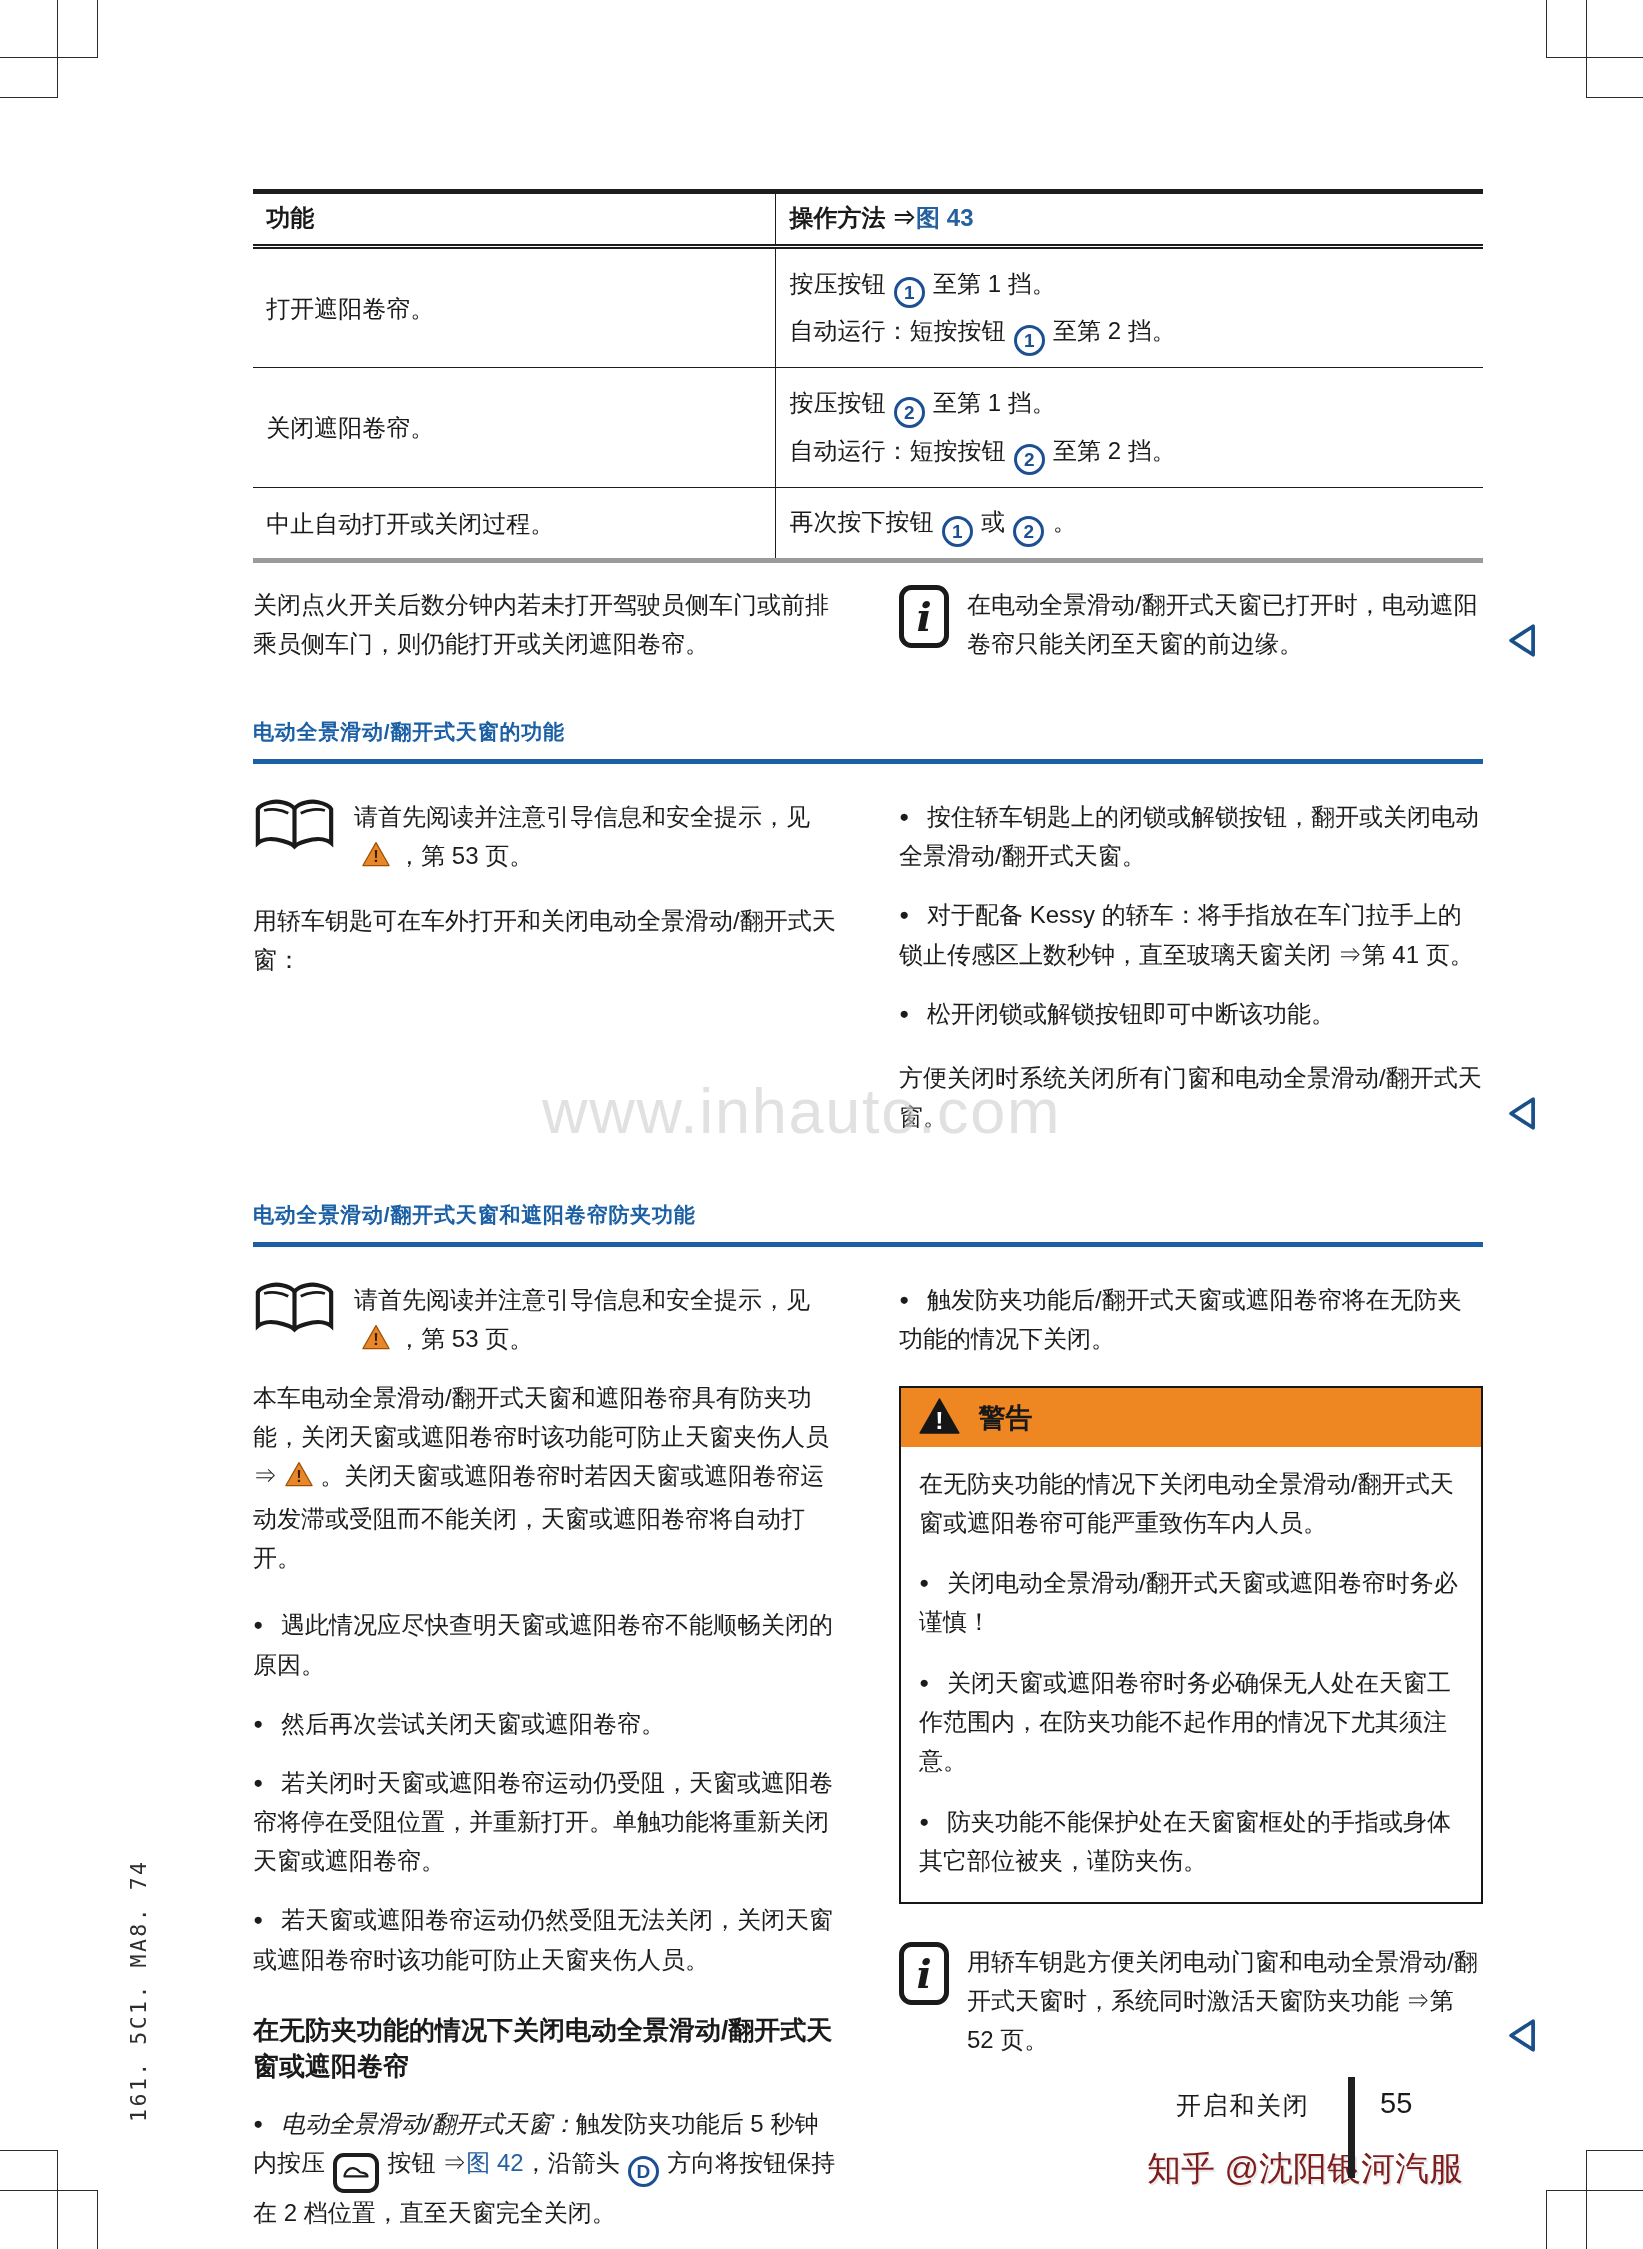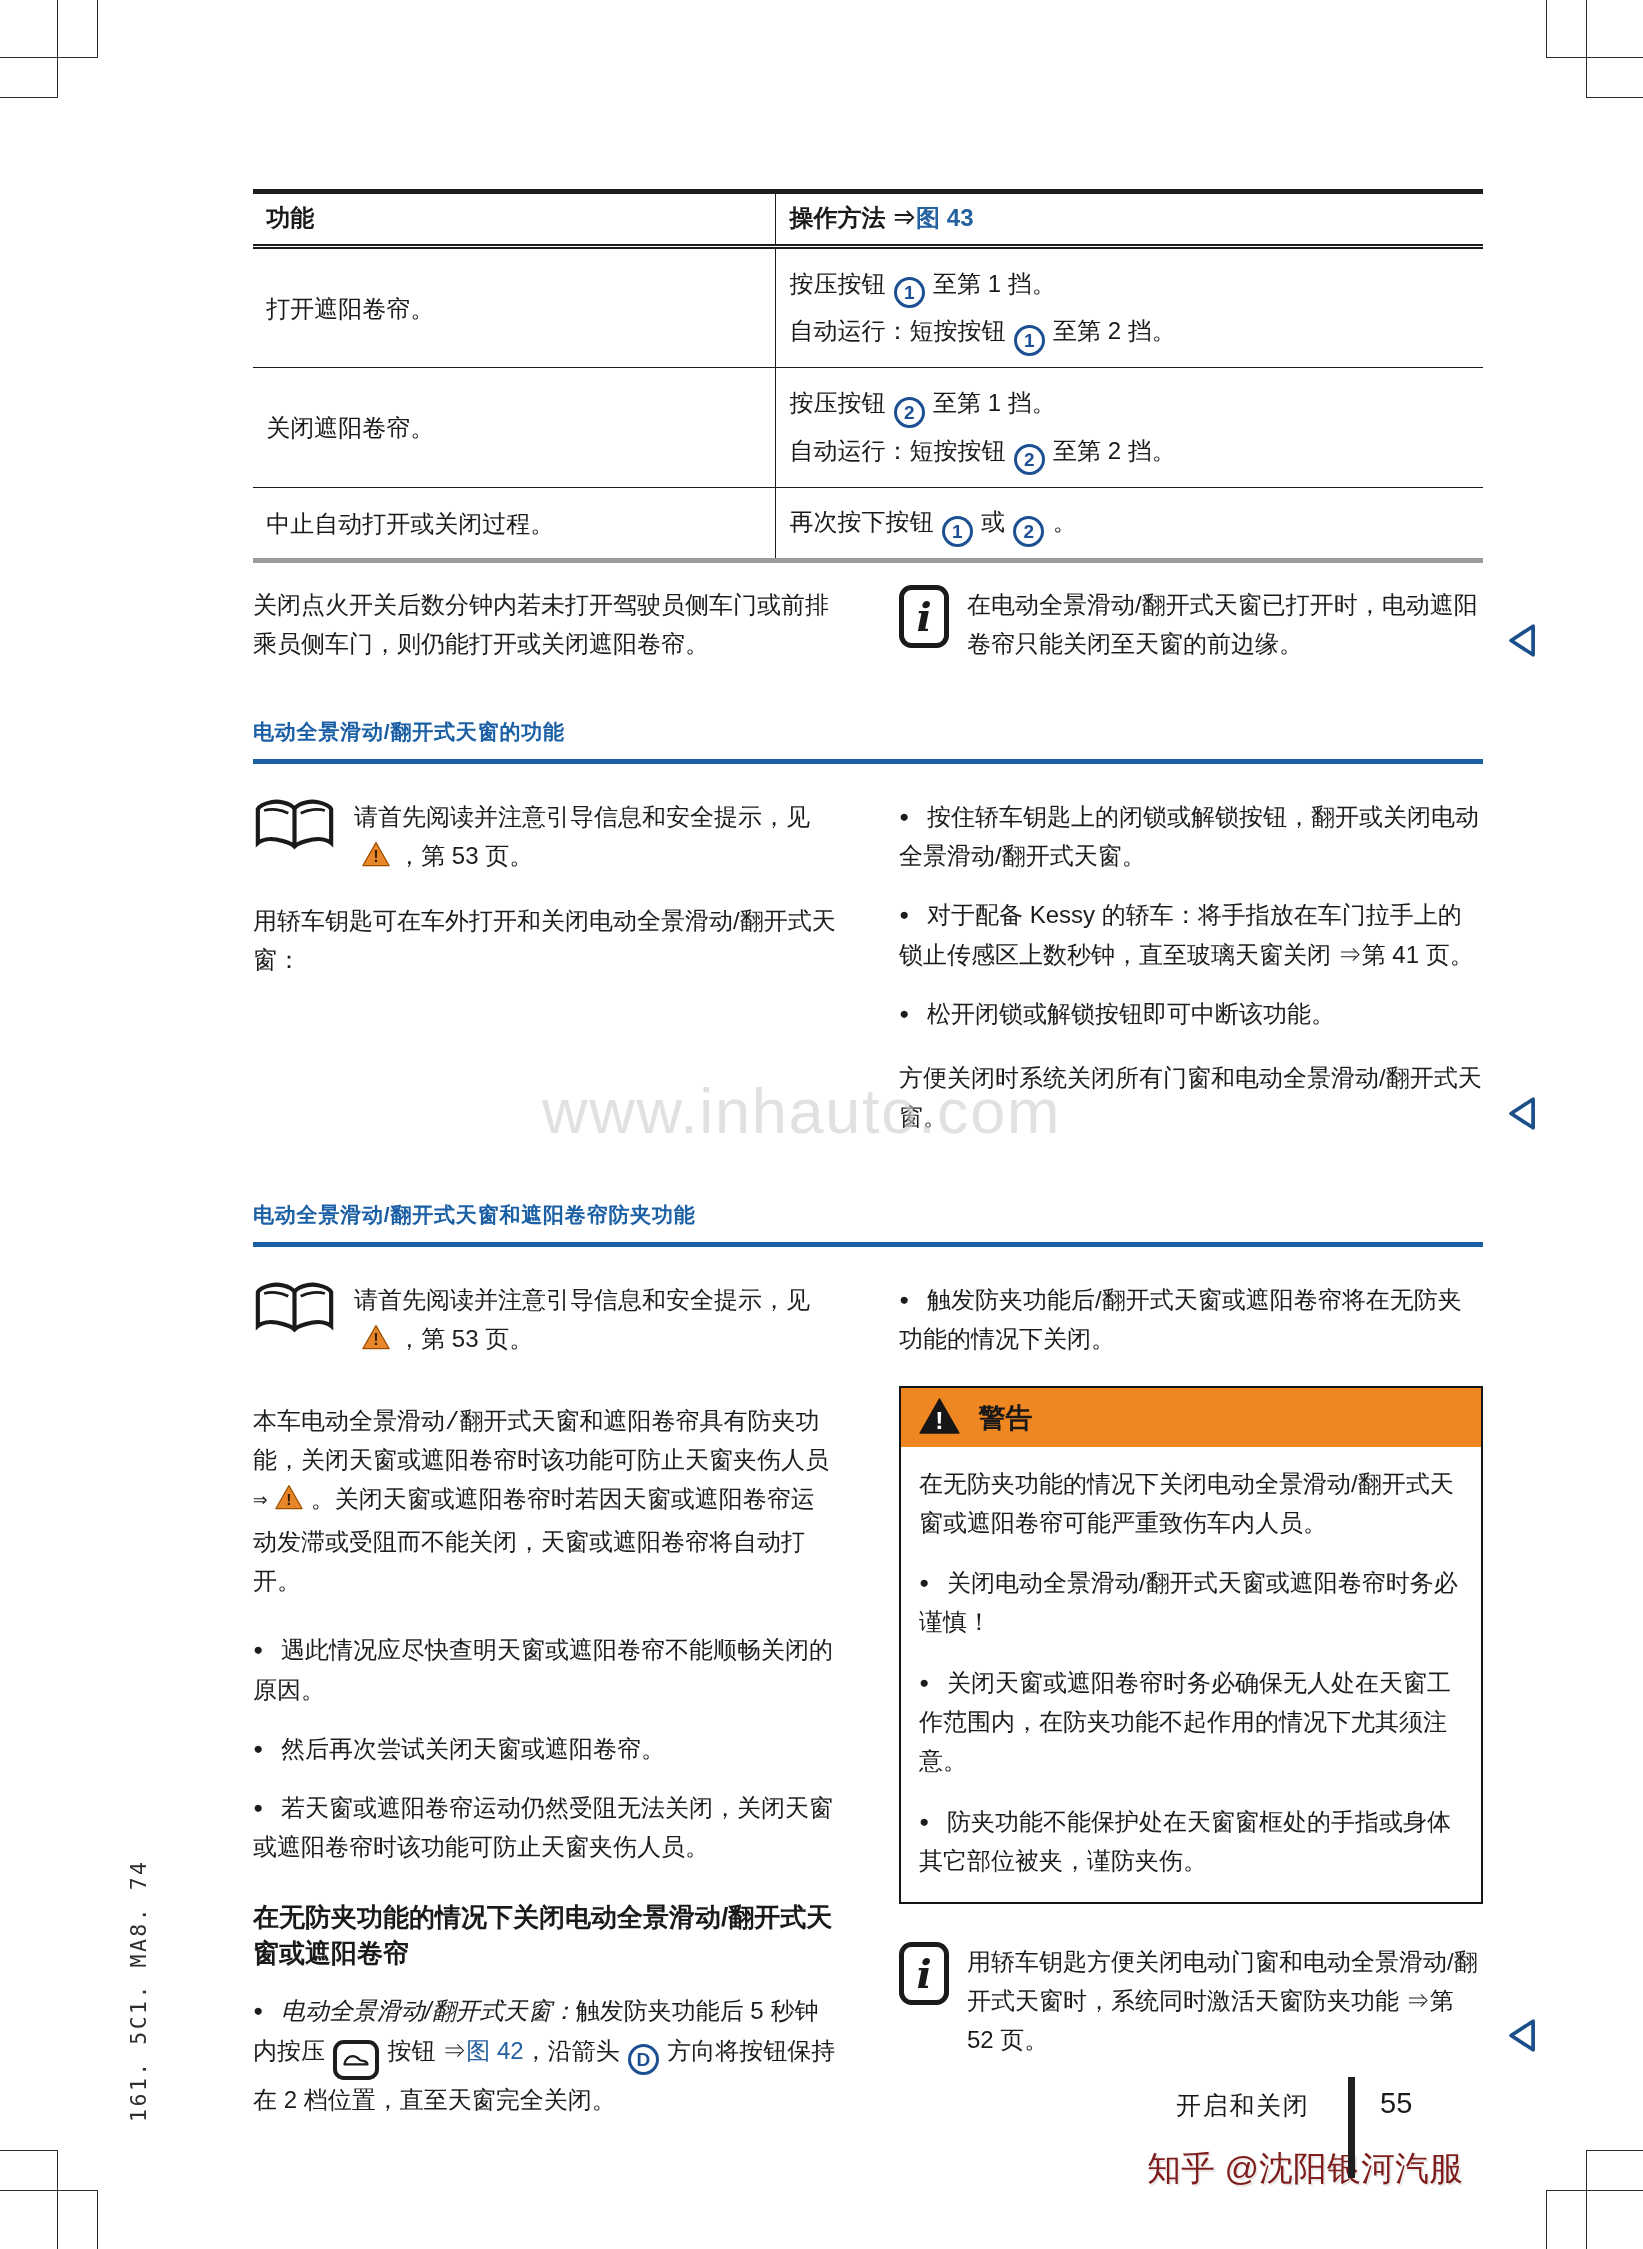--- a/index.html
+++ b/index.html
@@ -198,27 +198,28 @@
             <path d="M8 9.5 C13 8 20 8.5 25.5 11.5" fill="none" stroke="#1a1a1a" stroke-width="2"></path>
             <path d="M34.5 11.5 C40 8.5 47 8 52 9.5" fill="none" stroke="#1a1a1a" stroke-width="2"></path>
           </svg>
         </span>
         <p class="note-text"><span>请首先阅读并注意引导信息和安全提示，见</span><span class="tri"><svg width="30" height="27" viewBox="0 0 36 33" style="font-size:29px">
                 <path d="M18 2 L34 30 L2 30 Z" fill="#e8862a" stroke="#9c4f00" stroke-width="1.5" stroke-linejoin="round"></path>
                 <text x="18" y="26" text-anchor="middle" font-size="20" font-weight="bold" fill="#3a2000">!</text>
               </svg></span><span>，第 53 页。</span></p>
       </div>
 
-      <p class="body-text" style="margin-top:41px;font-family:Liberation Mono, monospace;"><span>本车电动全景滑动/翻开式天窗和遮阳卷帘具有防夹功能，关闭天窗或遮阳卷帘时该功能可防止天窗夹伤人员 ⇒</span><span class="tri"><svg width="30" height="27" viewBox="0 0 36 33" style="font-size:29px">
+      <p class="body-text" style="margin-top:16px;"><span>本车电动全景滑动/翻开式天窗和遮阳卷帘具有防夹功能，关闭天窗或遮阳卷帘时该功能可防止天窗夹伤人员 ⇒</span><span class="tri"><svg width="30" height="27" viewBox="0 0 36 33" style="font-size:29px">
               <path d="M18 2 L34 30 L2 30 Z" fill="#e8862a" stroke="#9c4f00" stroke-width="1.5" stroke-linejoin="round"></path>
               <text x="18" y="26" text-anchor="middle" font-size="20" font-weight="bold" fill="#3a2000">!</text>
             </svg></span><span>。关闭天窗或遮阳卷帘时若因天窗或遮阳卷帘运动发滞或受阻而不能关闭，天窗或遮阳卷帘将自动打开。</span></p>
 
       <p class="bullet" style="margin-top:28px;">遇此情况应尽快查明天窗或遮阳卷帘不能顺畅关闭的原因。</p>
       <p class="bullet">然后再次尝试关闭天窗或遮阳卷帘。</p>
+      <p class="bullet">若关闭时天窗或遮阳卷帘运动仍受阻，天窗或遮阳卷帘将停在受阻位置，并重新打开。单触功能将重新关闭天窗或遮阳卷帘。</p>
       <p class="bullet">若天窗或遮阳卷帘运动仍然受阻无法关闭，关闭天窗或遮阳卷帘时该功能可防止天窗夹伤人员。</p>
 
       <h3 class="subhead">在无防夹功能的情况下关闭电动全景滑动/翻开式天窗或遮阳卷帘</h3>
 
       <p class="bullet"><span class="lead-italic">电动全景滑动/翻开式天窗：</span><span>触发防夹功能后 5 秒钟内按压</span><span class="carbtn">
             <svg width="28" height="16.6" viewBox="0 0 34 20">
               <path d="M3 14 C4 9 8 5 13 5 C18 5 20 8 22 10 L27 11 C30 12 31 13 31 15 L3 15 Z" fill="none" stroke="#1d1d1d" stroke-width="2.6" stroke-linejoin="round"></path>
             </svg>
           </span><span>按钮 ⇒</span><span class="link">图 42</span><span>，沿箭头</span><span class="circ">D</span><span>方向将按钮保持在 2 档位置，直至天窗完全关闭。</span></p>
 

